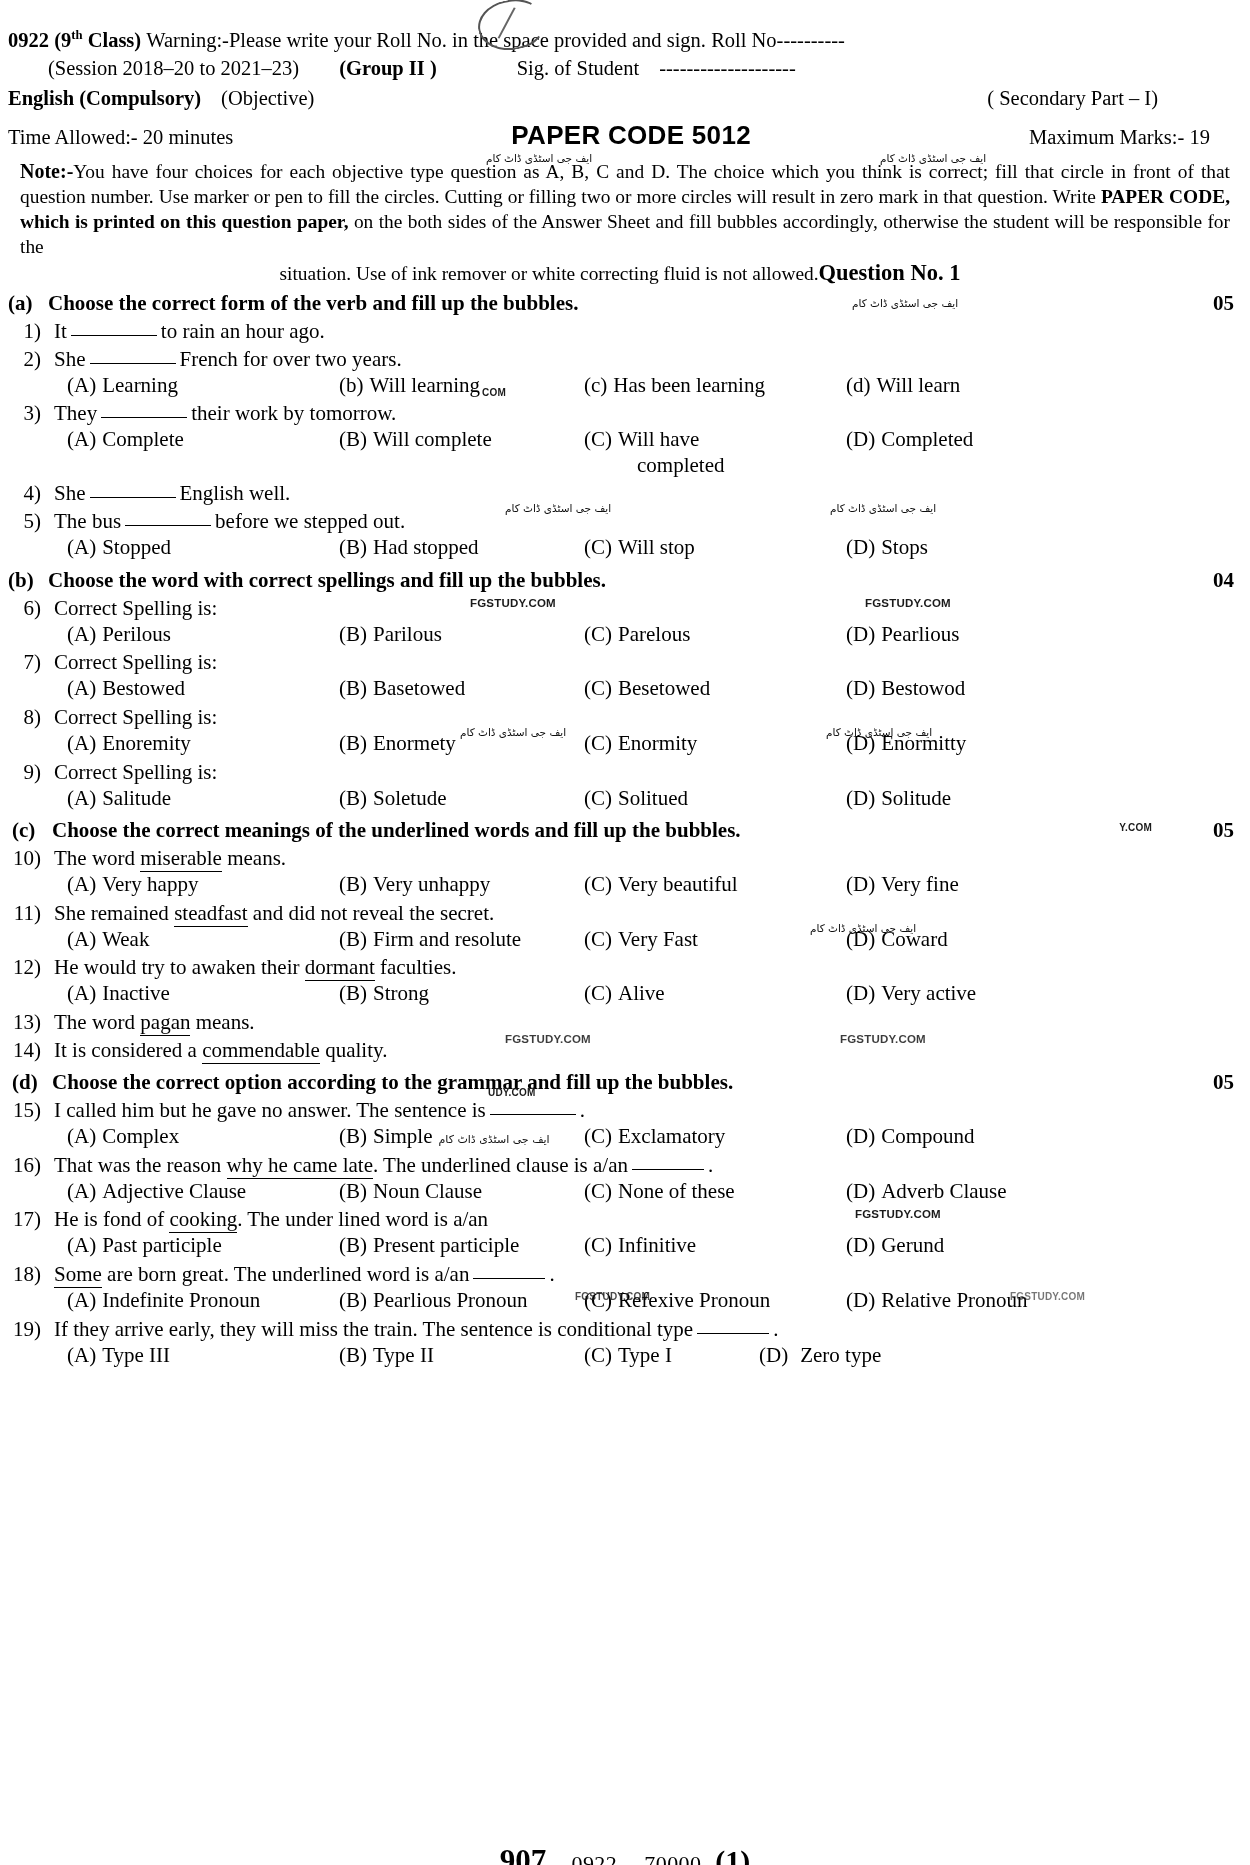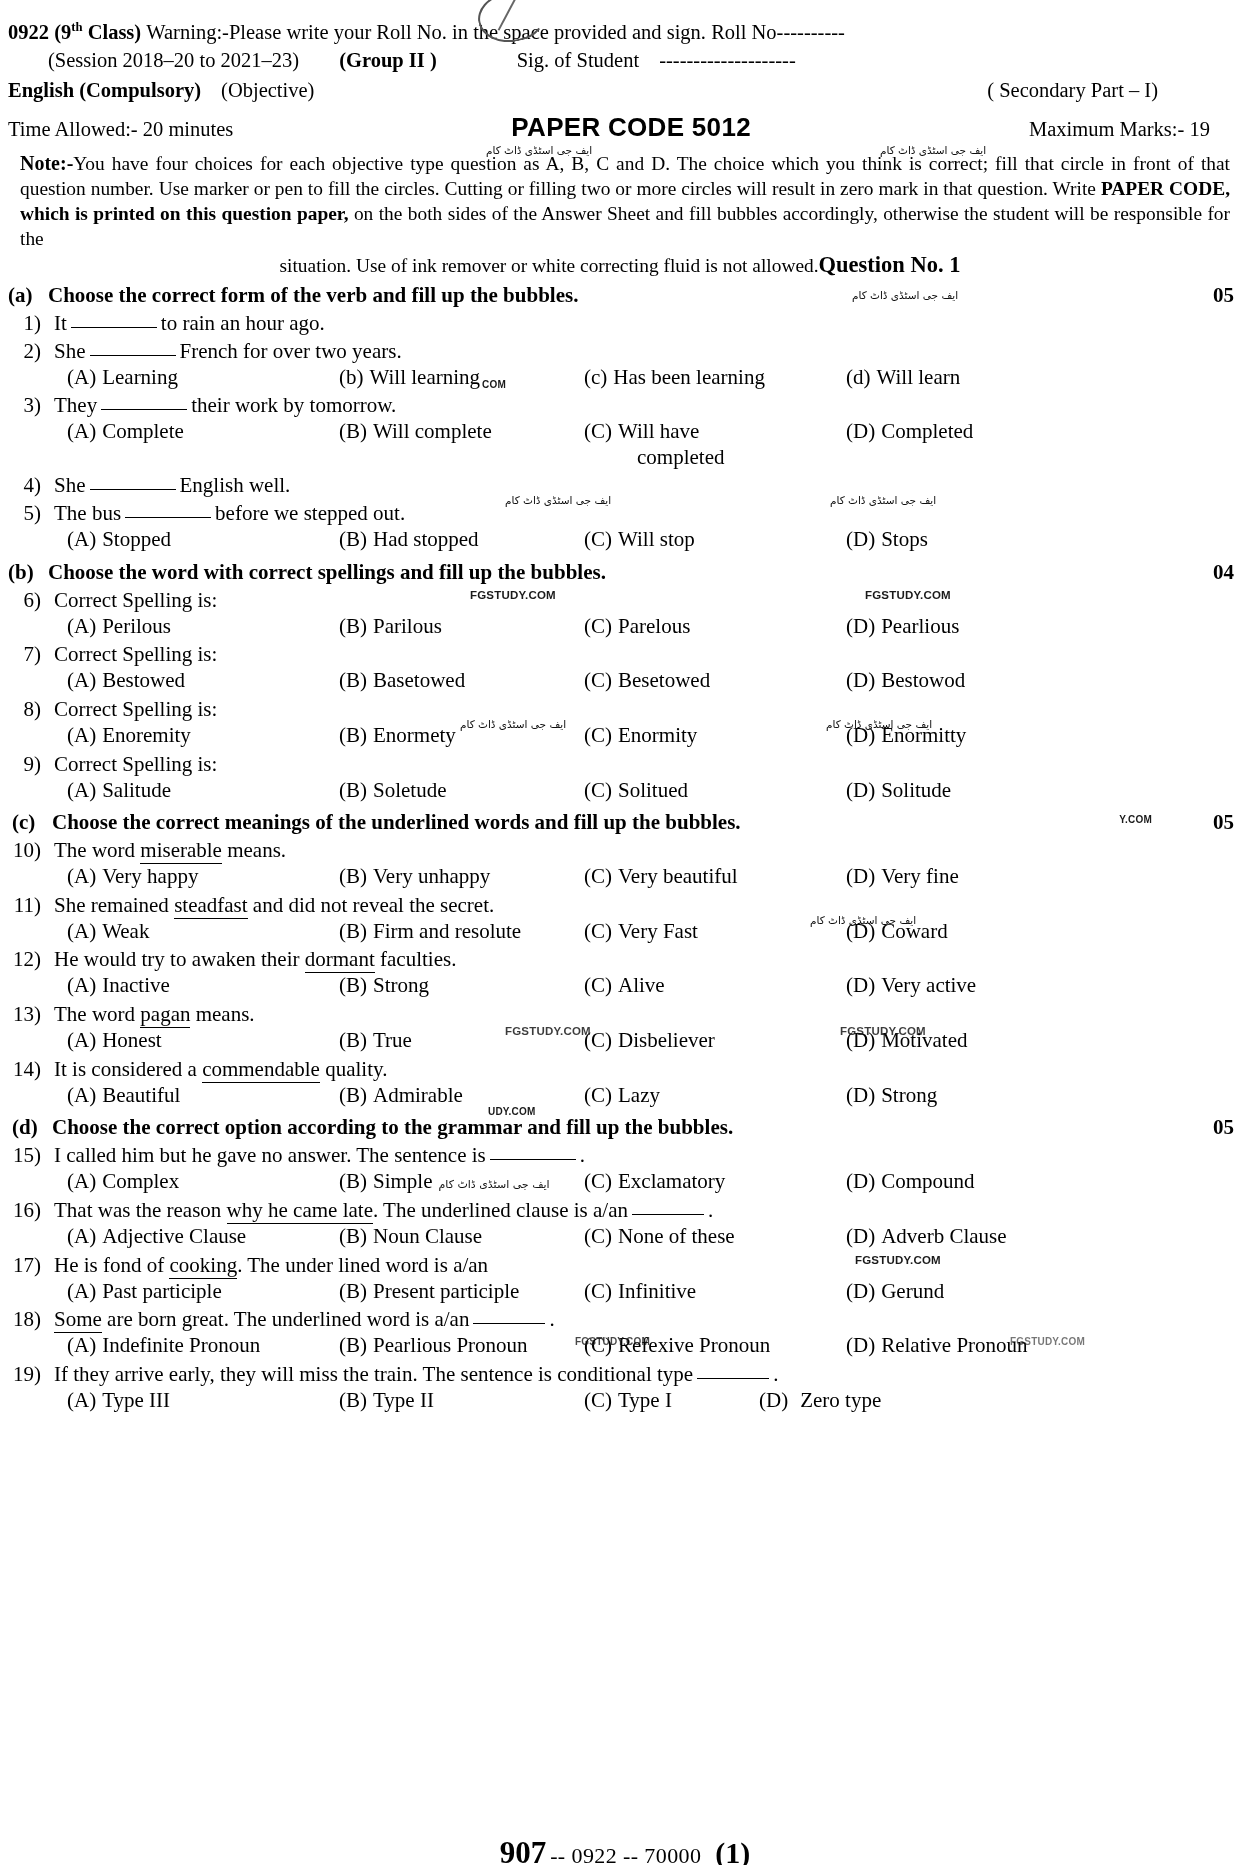--- a/index.html
+++ b/index.html
@@ -43,21 +43,21 @@
     z-index: 5;
   }
 
   .hdr-row {
     display: flex;
     align-items: baseline;
     font-size: 20.5px;
     line-height: 1.22;
     padding: 0 8px;
   }
-  .hdr-line1 { margin-top: 20px; white-space: nowrap; }
+  .hdr-line1 { margin-top: 28px; white-space: nowrap; }
   .b { font-weight: bold; }
   sup { font-size: 0.62em; vertical-align: super; font-weight: bold;}
 
   .hdr-line2 { margin-top: 3px; }
   .hdr-line3 { margin-top: 5px; }
   .hdr-line4 { margin-top: 9px; }
 
   .sp-40 { display:inline-block; width: 40px; }
   .sp-20 { display:inline-block; width: 20px; }
 
@@ -421,39 +421,27 @@
     </div>
   </div>
 
   <div class="q" style="position:relative;">
     <div class="wm" style="left:505px; top:24px; opacity:0.85;">FGSTUDY.COM</div>
     <div class="wm" style="left:840px; top:24px; opacity:0.85;">FGSTUDY.COM</div>
     <div class="q-stem">
       <span class="q-num">13)</span>
       <span class="q-text"><span>The word </span><u>pagan</u><span> means.</span></span>
     </div>
-    <div class="opts">
-      <span class="opt"><span class="tag">(A)</span><span>Honest</span></span>
-      <span class="opt"><span class="tag">(B)</span><span>True</span></span>
-      <span class="opt"><span class="tag">(C)</span><span>Disbeliever</span></span>
-      <span class="opt"><span class="tag">(D)</span><span>Motivated</span></span>
-    </div>
   </div>
 
   <div class="q" style="position:relative;">
     <div class="wm" style="left:488px; top:50px; font-size:10px;">UDY.COM</div>
     <div class="q-stem">
       <span class="q-num">14)</span>
       <span class="q-text"><span>It is considered a </span><u>commendable</u><span> quality.</span></span>
-    </div>
-    <div class="opts">
-      <span class="opt"><span class="tag">(A)</span><span>Beautiful</span></span>
-      <span class="opt"><span class="tag">(B)</span><span>Admirable</span></span>
-      <span class="opt"><span class="tag">(C)</span><span>Lazy</span></span>
-      <span class="opt"><span class="tag">(D)</span><span>Strong</span></span>
     </div>
   </div>
 
   <div class="sect" style="margin-top:7px; padding-left:12px;">
     <span class="lbl">(d)</span>
     <span class="txt">Choose the correct option according to the grammar and fill up the bubbles.</span>
     <span class="marks" style="width:70px;">05</span>
   </div>
 
   <div class="q">

